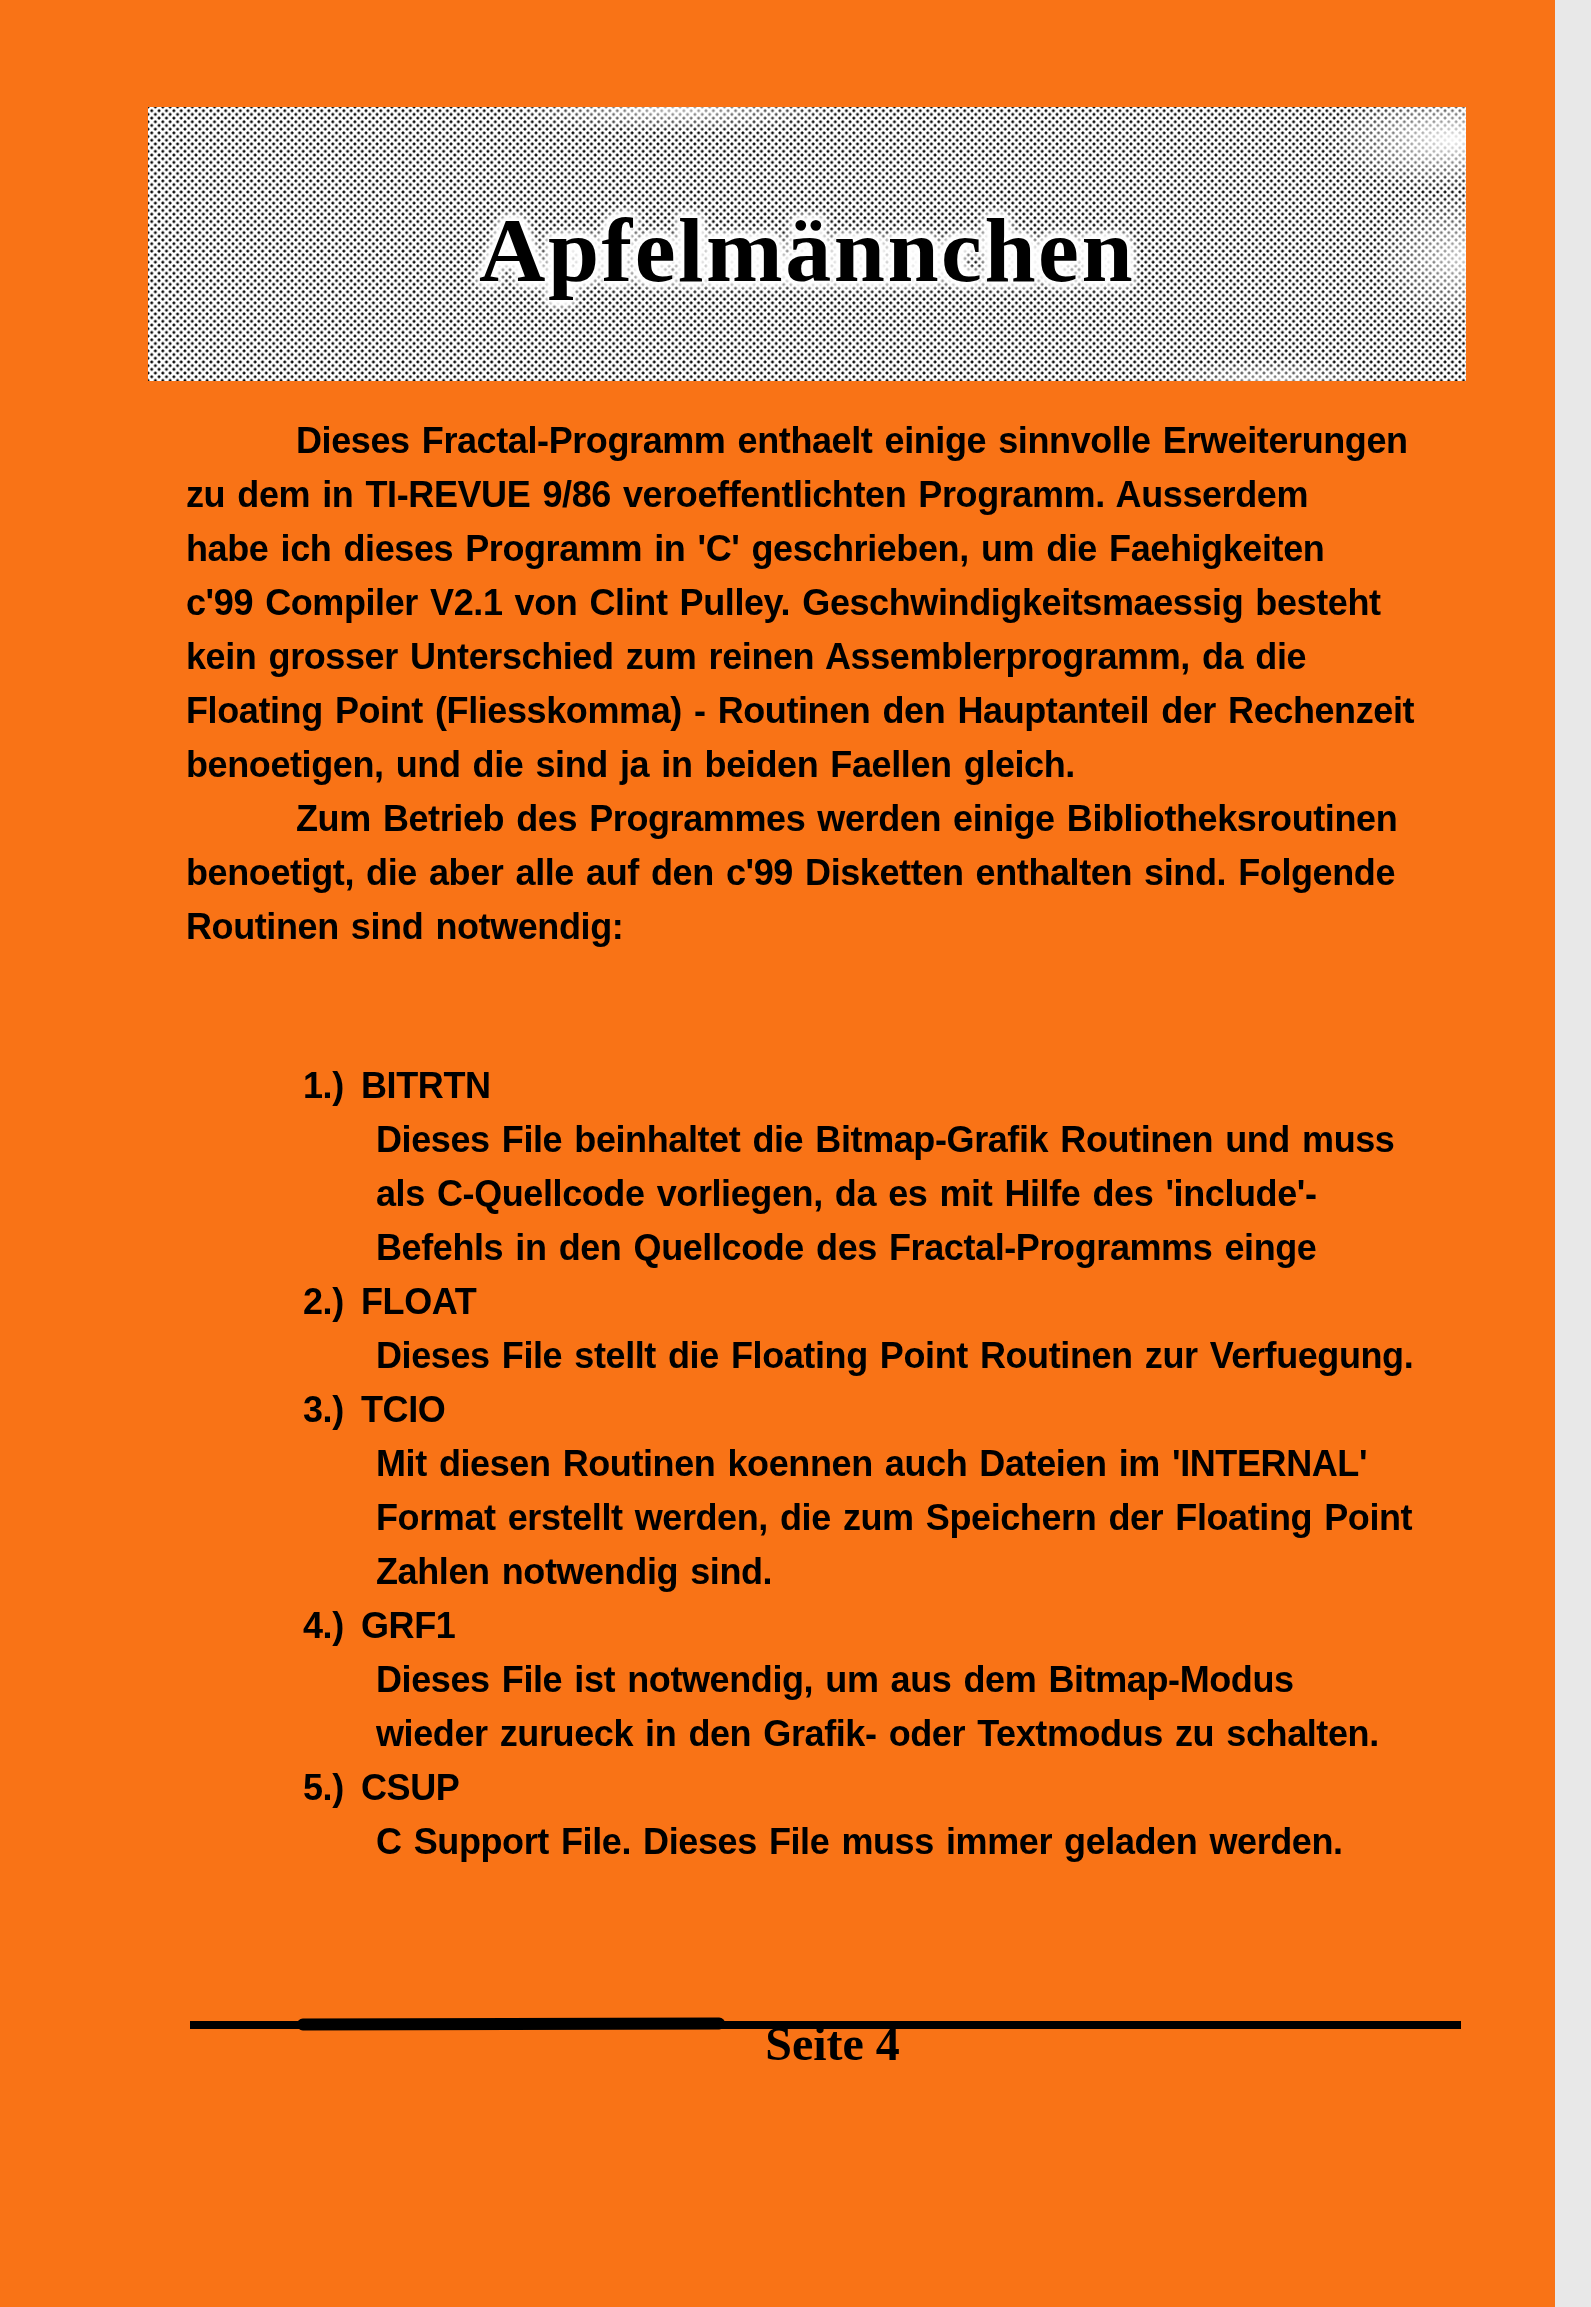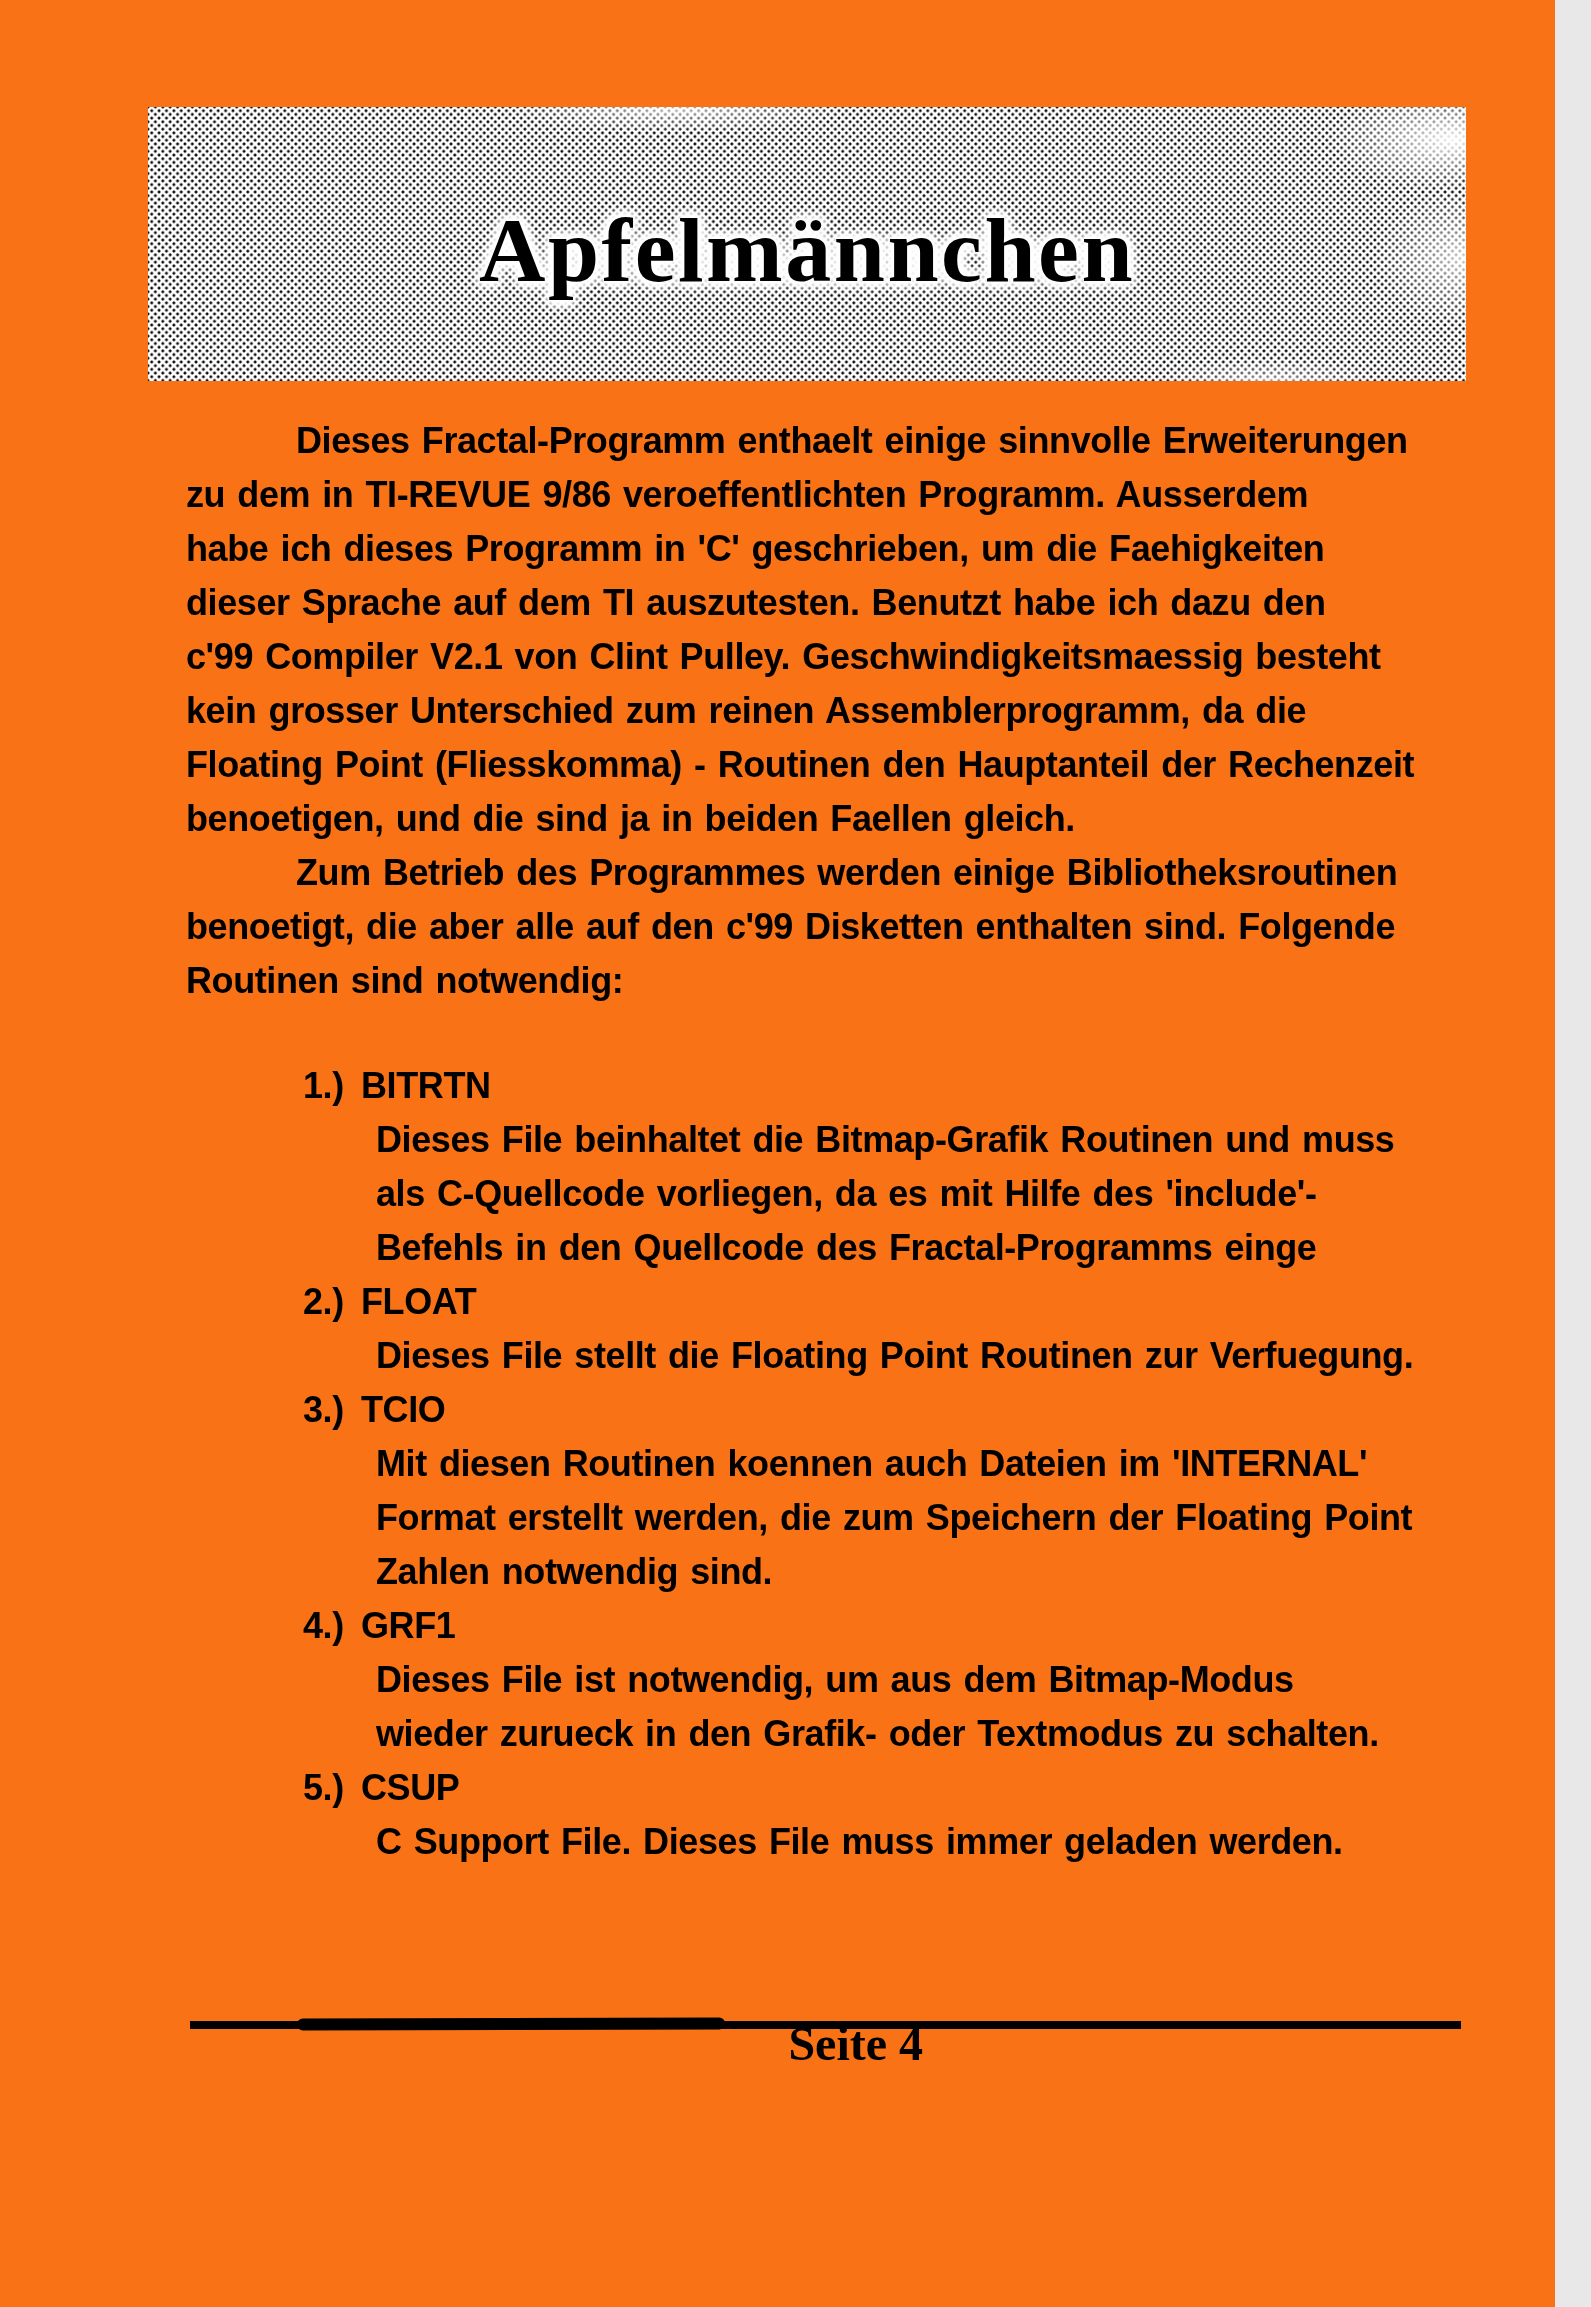--- a/index.html
+++ b/index.html
@@ -99,21 +99,21 @@
     left: 297px; top: 2018px;
     width: 428px; height: 12.4px;
     background: #000;
     border-radius: 5.8px;
     transform: rotate(-0.12deg);
   }
   .page-number {
     position: absolute;
     left: 742px; top: 2019px;
     width: 181px;
-    text-align: right;
+    text-align: center;
     font-family: "Liberation Serif", serif;
     font-weight: bold;
     font-size: 48px;
     line-height: 49px;
     z-index: 2;
   }
 </style>
 </head>
 <body>
 
@@ -121,21 +121,20 @@
 
   <div class="banner">
     <div class="banner-title">Apfelmännchen</div>
   </div>
 
   <div class="body-text">
       <div class="paragraph">
         <div class="line indent">Dieses Fractal-Programm enthaelt einige sinnvolle Erweiterungen</div>
         <div class="line">zu dem in TI-REVUE 9/86 veroeffentlichten Programm. Ausserdem</div>
         <div class="line">habe ich dieses Programm in 'C' geschrieben, um die Faehigkeiten</div>
-        <div class="line">dieser Sprache auf dem TI auszutesten. Benutzt habe ich dazu den</div>
         <div class="line">c'99 Compiler V2.1 von Clint Pulley. Geschwindigkeitsmaessig besteht</div>
         <div class="line">kein grosser Unterschied zum reinen Assemblerprogramm, da die</div>
         <div class="line">Floating Point (Fliesskomma) - Routinen den Hauptanteil der Rechenzeit</div>
         <div class="line">benoetigen, und die sind ja in beiden Faellen gleich.</div>
       </div>
       <div class="paragraph">
         <div class="line indent">Zum Betrieb des Programmes werden einige Bibliotheksroutinen</div>
         <div class="line">benoetigt, die aber alle auf den c'99 Disketten enthalten sind. Folgende</div>
         <div class="line">Routinen sind notwendig:</div>
       </div>

